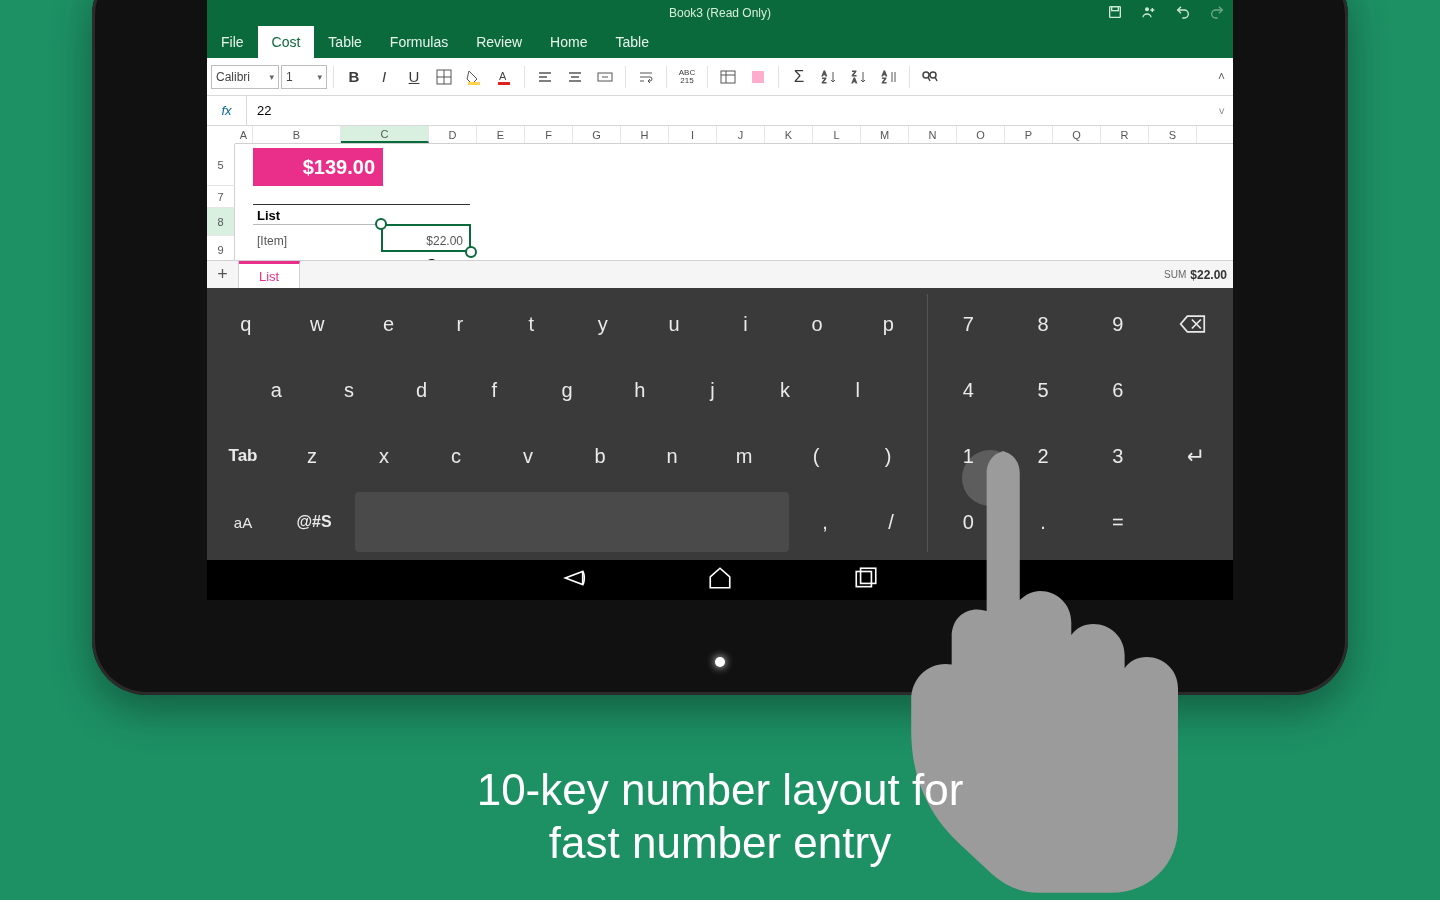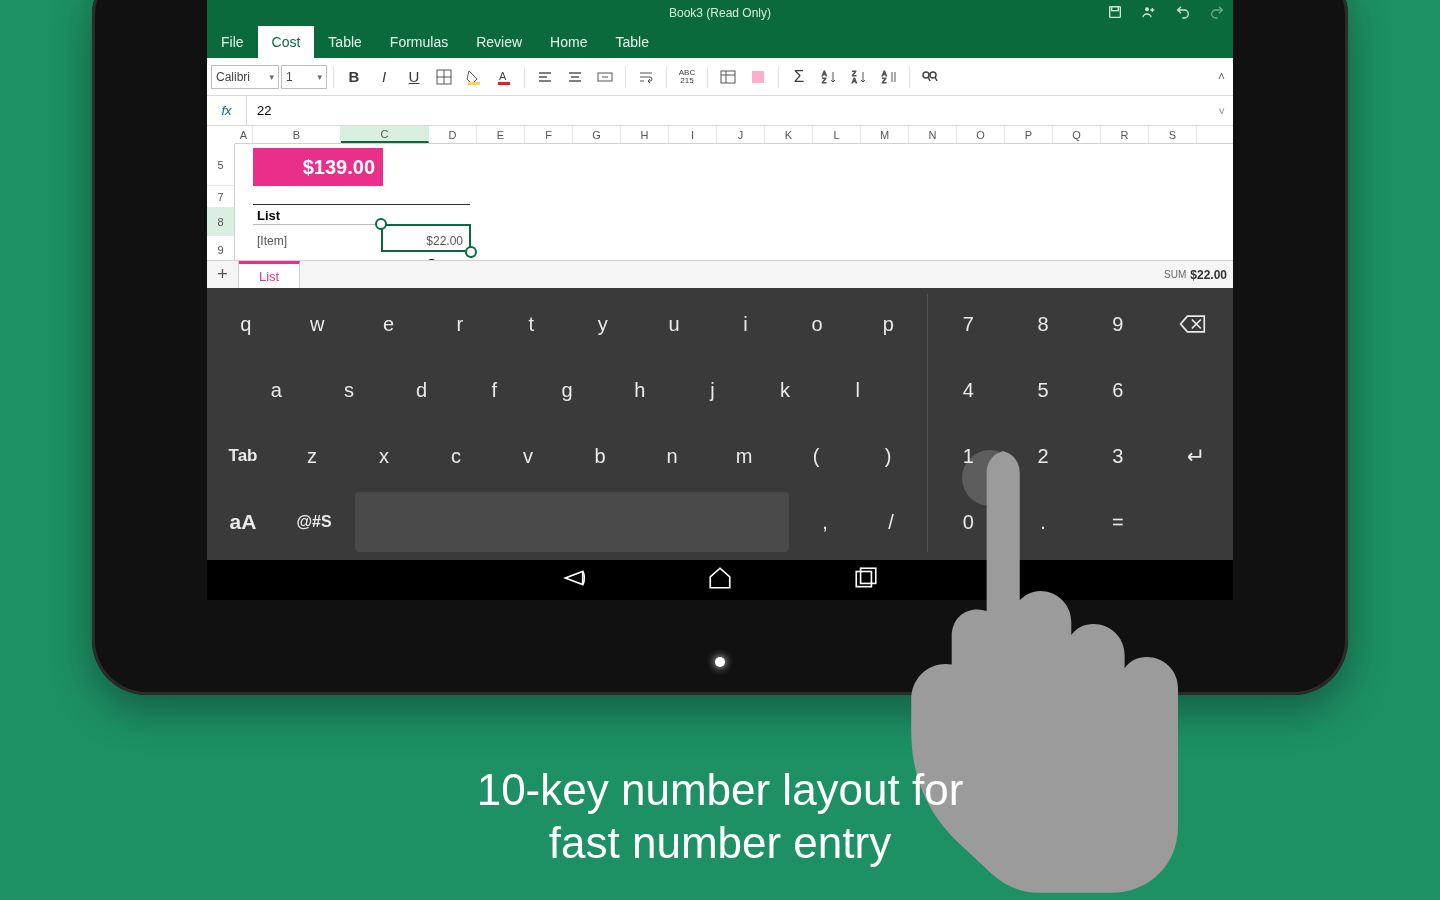--- a/index.html
+++ b/index.html
@@ -176,21 +176,21 @@
   .kbd .left{ flex:1; display:flex; flex-direction:column; gap:6px;}
   .kbd .right{ width:300px; display:flex; flex-direction:column; gap:6px; border-left:1px solid #555; padding-left:6px;}
   .krow{ flex:1; display:flex; gap:6px;}
   .key{
     flex:1; background:#3a3a3a; border:none;
     display:flex; align-items:center; justify-content:center; color:#eaeaea;
     border-radius:2px; font-size:20px;
   }
   .krow .key{ min-width:0;}
   .key.tab{ flex:0 0 60px; font-weight:700; font-size:17px;}
-  .key.aA{ flex:0 0 60px; font-weight:700; font-size:21px;}
+  .key.aA{ flex:0 0 60px; font-weight:400; font-size:15px;}
   .key.sym{ flex:0 0 70px; font-weight:700; font-size:16px;}
   .key.space{ flex:6; background:#4a4a4a; border-radius:4px;}
   .nrow{ flex:1; display:flex; gap:6px;}
   .nkey{
     flex:1; background:#3a3a3a;
     display:flex; align-items:center; justify-content:center; color:#eaeaea;
     font-size:20px;
   }
   .nkey.enter svg{ width:22px; height:22px;}
   .nkey.bksp svg{ width:28px; height:18px;}

